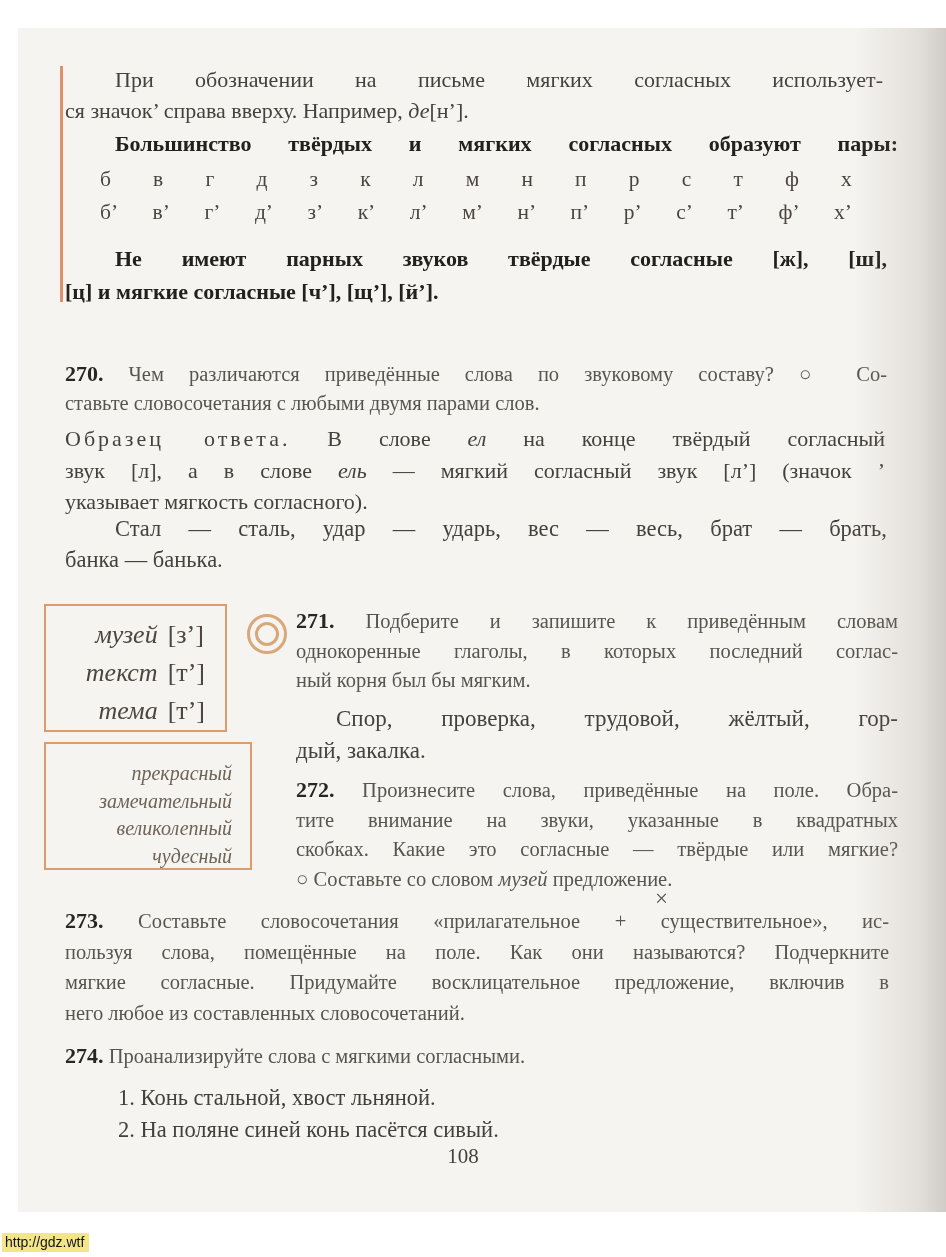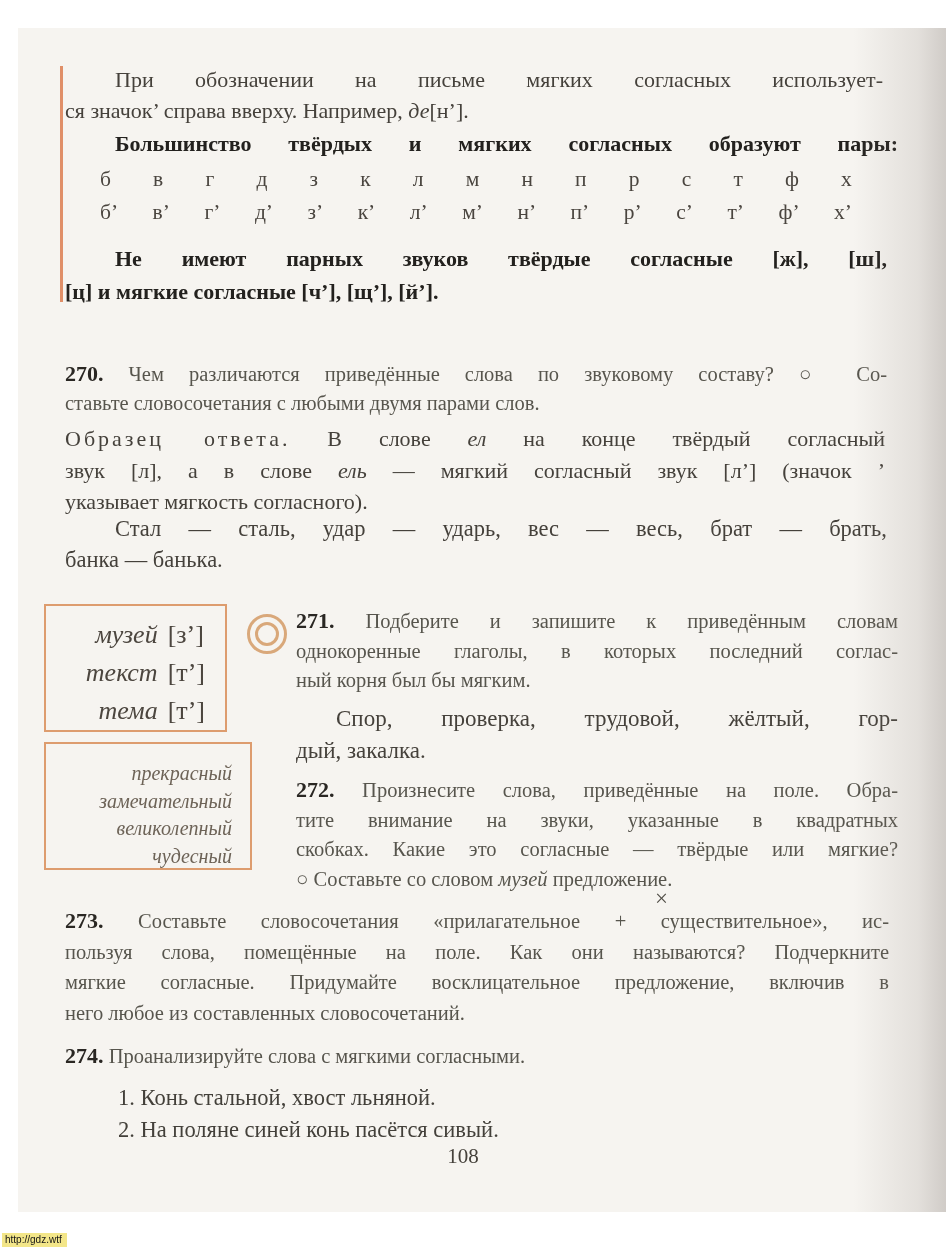--- a/index.html
+++ b/index.html
@@ -54,21 +54,21 @@
   .box-adjectives .inner{padding:16px 18px 0 0;text-align:right;font-style:italic;
     font-size:20px;line-height:27.5px;color:#6d6357;}
 
   .ex272{left:278px;top:747px;width:602px;font-size:20.5px;line-height:29.5px;}
   .x-mark{left:637px;top:858px;font-size:23px;color:#4f4c45;}
   .ex273{left:47px;top:878px;width:824px;font-size:20.5px;line-height:30.5px;}
   .ex274{left:47px;top:1013px;width:824px;font-size:20.5px;line-height:29px;}
   .ex274-list{margin-top:11px;padding-left:53px;font-size:22.5px;line-height:31.5px;color:#43403a;}
   .page-number{left:0;top:1116px;width:890px;text-align:center;font-size:21px;color:#45413b;}
   .watermark{position:absolute;left:2px;top:1233px;background:#f3e689;color:#141414;
-    font-family:"Liberation Sans","DejaVu Sans",sans-serif;font-size:10px;padding:1px 5px 2px 3px;}
+    font-family:"Liberation Sans","DejaVu Sans",sans-serif;font-size:14px;padding:1px 5px 2px 3px;}
   .it{font-style:italic;}
 </style>
 </head>
 <body>
 
 <div class="page">
 
   <div class="abs accent-bar" style="left:42px;top:38px;height:236px;"></div>
 
   <div class="abs intro body-text">

